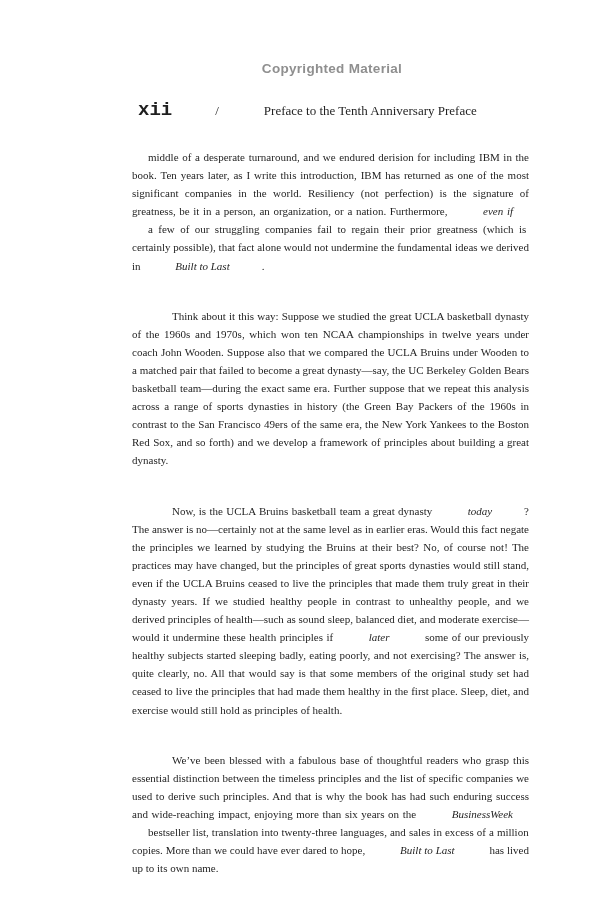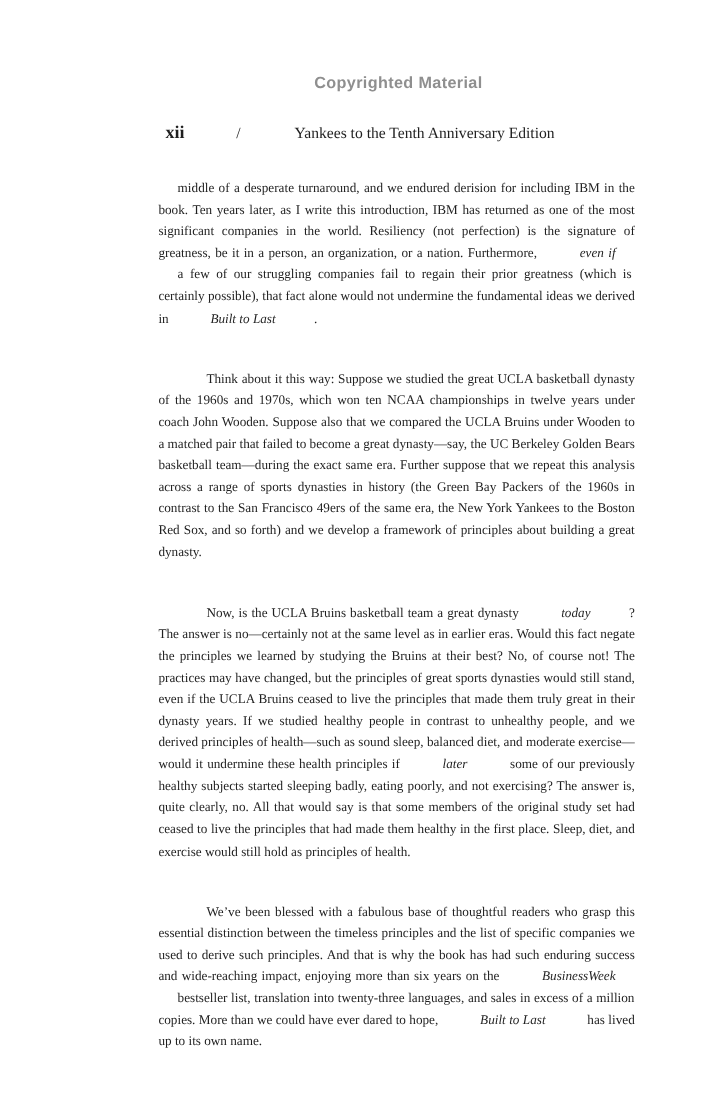--- a/index.html
+++ b/index.html
@@ -33,21 +33,22 @@
   .watermark.bottom { top: 888px; }
   .running-header {
     position: absolute;
     left: 74px;
     top: 39px;
     white-space: nowrap;
     font-size: 13px;
   }
   .running-header .pagenum {
     font-weight: bold;
-    font-size: 15px;
+    font-size: 19px;
+    font-family: Liberation Mono, monospace;
   }
   .running-header .sep {
     display: inline-block;
     margin: 0 13px 0 11px;
   }
   .body-text {
     position: absolute;
     left: 68px;
     top: 84px;
     width: 461px;
@@ -63,21 +64,21 @@
   .body-text em { font-style: italic; }
 </style>
 </head>
 <body>
 
 <div class="page">
 
   <div class="watermark top">Copyrighted Material</div>
 
   <div class="running-header">
-    <span class="pagenum">xii</span><span class="sep">/</span><span class="htitle">Yankees to the Tenth Anniversary Edition</span>
+    <span class="pagenum">xii</span><span class="sep">/</span><span class="htitle">Preface to the Tenth Anniversary Preface</span>
   </div>
 
   <div class="body-text">
       <p class="no-indent"><span>middle of a desperate turnaround, and we endured derision for including IBM in the book. Ten years later, as I write this introduction, IBM has returned as one of the most significant companies in the world. Resiliency (not perfection) is the signature of greatness, be it in a person, an organization, or a nation. Furthermore, </span><em>even if</em><span> a few of our struggling companies fail to regain their prior greatness (which is certainly possible), that fact alone would not undermine the fundamental ideas we derived in </span><em>Built to Last</em><span>.</span></p>
       <p><span>Think about it this way: Suppose we studied the great UCLA basketball dynasty of the 1960s and 1970s, which won ten NCAA championships in twelve years under coach John Wooden. Suppose also that we compared the UCLA Bruins under Wooden to a matched pair that failed to become a great dynasty—say, the UC Berkeley Golden Bears basketball team—during the exact same era. Further suppose that we repeat this analysis across a range of sports dynasties in history (the Green Bay Packers of the 1960s in contrast to the San Francisco 49ers of the same era, the New York Yankees to the Boston Red Sox, and so forth) and we develop a framework of principles about building a great dynasty.</span></p>
       <p><span>Now, is the UCLA Bruins basketball team a great dynasty </span><em>today</em><span>? The answer is no—certainly not at the same level as in earlier eras. Would this fact negate the principles we learned by studying the Bruins at their best? No, of course not! The practices may have changed, but the principles of great sports dynasties would still stand, even if the UCLA Bruins ceased to live the principles that made them truly great in their dynasty years. If we studied healthy people in contrast to unhealthy people, and we derived principles of health—such as sound sleep, balanced diet, and moderate exercise—would it undermine these health principles if </span><em>later</em><span> some of our previously healthy subjects started sleeping badly, eating poorly, and not exercising? The answer is, quite clearly, no. All that would say is that some members of the original study set had ceased to live the principles that had made them healthy in the first place. Sleep, diet, and exercise would still hold as principles of health.</span></p>
       <p><span>We’ve been blessed with a fabulous base of thoughtful readers who grasp this essential distinction between the timeless principles and the list of specific companies we used to derive such principles. And that is why the book has had such enduring success and wide-reaching impact, enjoying more than six years on the </span><em>BusinessWeek</em><span> bestseller list, translation into twenty-three languages, and sales in excess of a million copies. More than we could have ever dared to hope, </span><em>Built to Last</em><span> has lived up to its own name.</span></p>
     </div>
 
   <div class="watermark bottom">Copyrighted Material</div>

